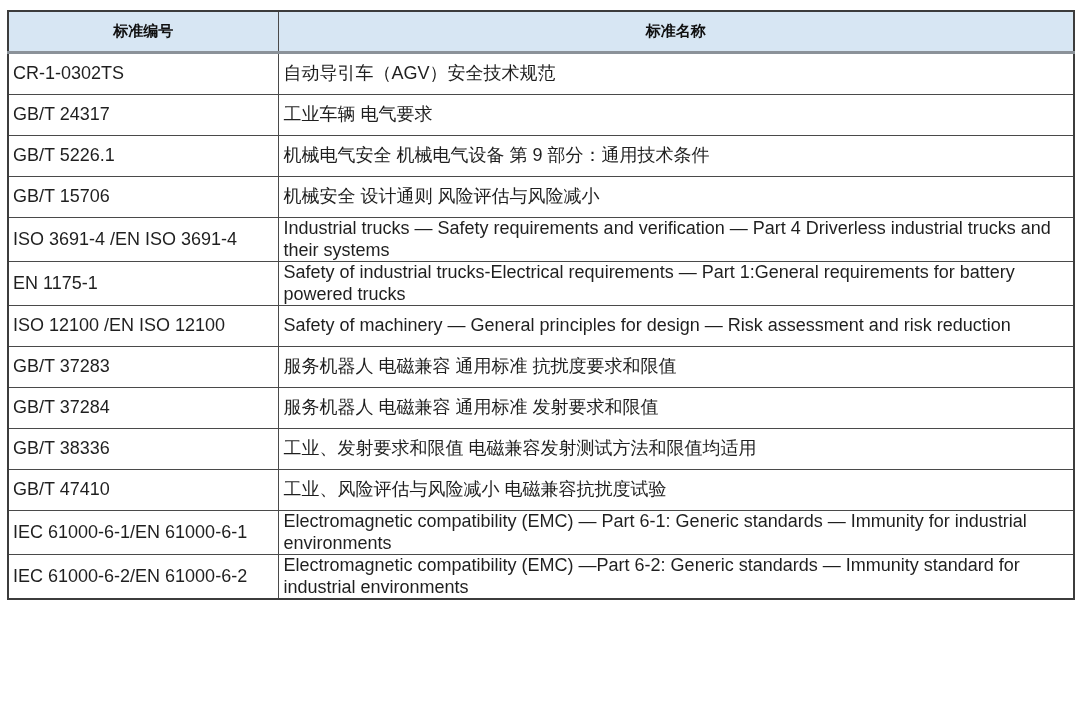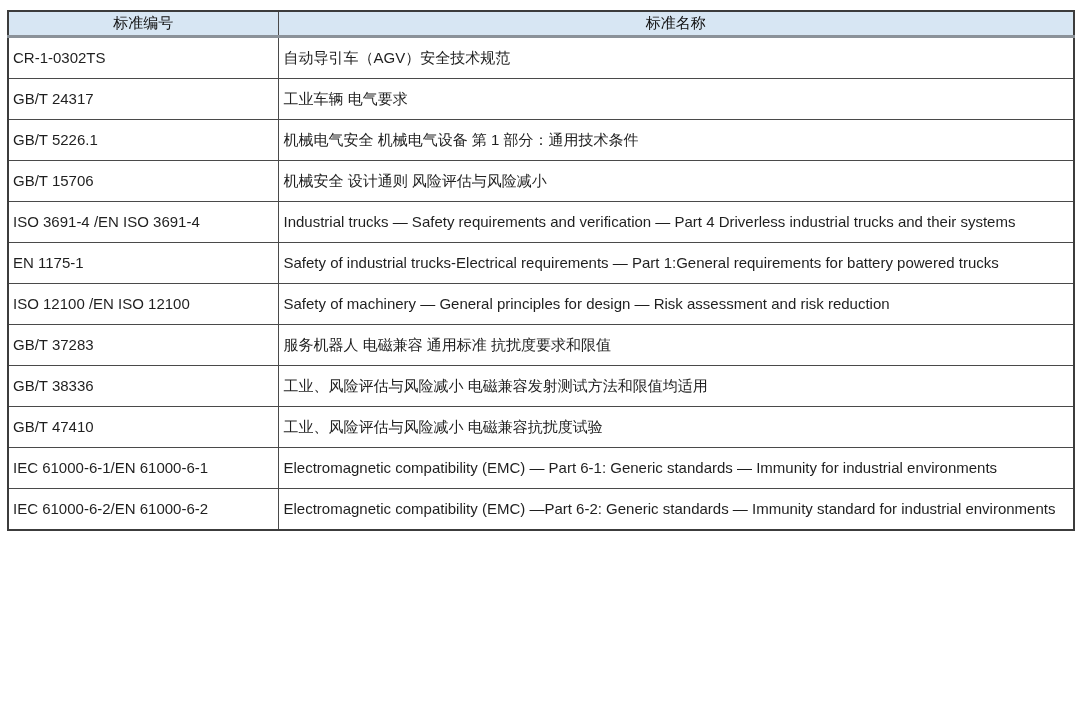--- a/index.html
+++ b/index.html
@@ -17,28 +17,28 @@
     position:absolute;left:7px;top:10px;width:1066px;
     border-collapse:collapse;table-layout:fixed;
     border:2px solid #3c3c3c;
   }
   col.col-code{width:270px;}
   col.col-name{width:796px;}
   th,td{border:1px solid var(--border-color);}
   thead th{
     background:var(--header-bg);
     height:23px;
-    font-size:15px;font-weight:normal;color:#101010;
+    font-size:15px;font-weight:bold;color:#101010;
     text-align:center;vertical-align:middle;
     border-bottom:3px solid var(--header-border);
-    padding:0;
+    padding:8px;
   }
   tbody td{
     height:40px;
-    font-size:15px;color:var(--text-color);
+    font-size:18px;color:var(--text-color);
     line-height:21.5px;
     vertical-align:middle;
     padding:0 4px 0 4px;
     text-align:left;
     overflow:hidden;
   }
   td.code-cell{padding-left:4px;}
   td.name-cell{padding-left:5px;}
 </style>
 </head>
@@ -59,21 +59,21 @@
       <tr>
         <td class="code-cell">CR-1-0302TS</td>
         <td class="name-cell">自动导引车（AGV）安全技术规范</td>
       </tr>
       <tr>
         <td class="code-cell">GB/T 24317</td>
         <td class="name-cell">工业车辆 电气要求</td>
       </tr>
       <tr>
         <td class="code-cell">GB/T 5226.1</td>
-        <td class="name-cell">机械电气安全 机械电气设备 第 1 部分：通用技术条件</td>
+        <td class="name-cell">机械电气安全 机械电气设备 第 9 部分：通用技术条件</td>
       </tr>
       <tr>
         <td class="code-cell">GB/T 15706</td>
         <td class="name-cell">机械安全 设计通则 风险评估与风险减小</td>
       </tr>
       <tr>
         <td class="code-cell">ISO 3691-4 /EN ISO 3691-4</td>
         <td class="name-cell">Industrial trucks — Safety requirements and verification — Part 4 Driverless industrial trucks and their systems</td>
       </tr>
       <tr>
@@ -82,22 +82,26 @@
       </tr>
       <tr>
         <td class="code-cell">ISO 12100 /EN ISO 12100</td>
         <td class="name-cell">Safety of machinery — General principles for design — Risk assessment and risk reduction</td>
       </tr>
       <tr>
         <td class="code-cell">GB/T 37283</td>
         <td class="name-cell">服务机器人 电磁兼容 通用标准 抗扰度要求和限值</td>
       </tr>
       <tr>
+        <td class="code-cell">GB/T 37284</td>
+        <td class="name-cell">服务机器人 电磁兼容 通用标准 发射要求和限值</td>
+      </tr>
+      <tr>
         <td class="code-cell">GB/T 38336</td>
-        <td class="name-cell">工业、风险评估与风险减小 电磁兼容发射测试方法和限值均适用</td>
+        <td class="name-cell">工业、发射要求和限值 电磁兼容发射测试方法和限值均适用</td>
       </tr>
       <tr>
         <td class="code-cell">GB/T 47410</td>
         <td class="name-cell">工业、风险评估与风险减小 电磁兼容抗扰度试验</td>
       </tr>
       <tr>
         <td class="code-cell">IEC 61000-6-1/EN 61000-6-1</td>
         <td class="name-cell">Electromagnetic compatibility (EMC) — Part 6-1: Generic standards — Immunity for industrial environments</td>
       </tr>
       <tr>

